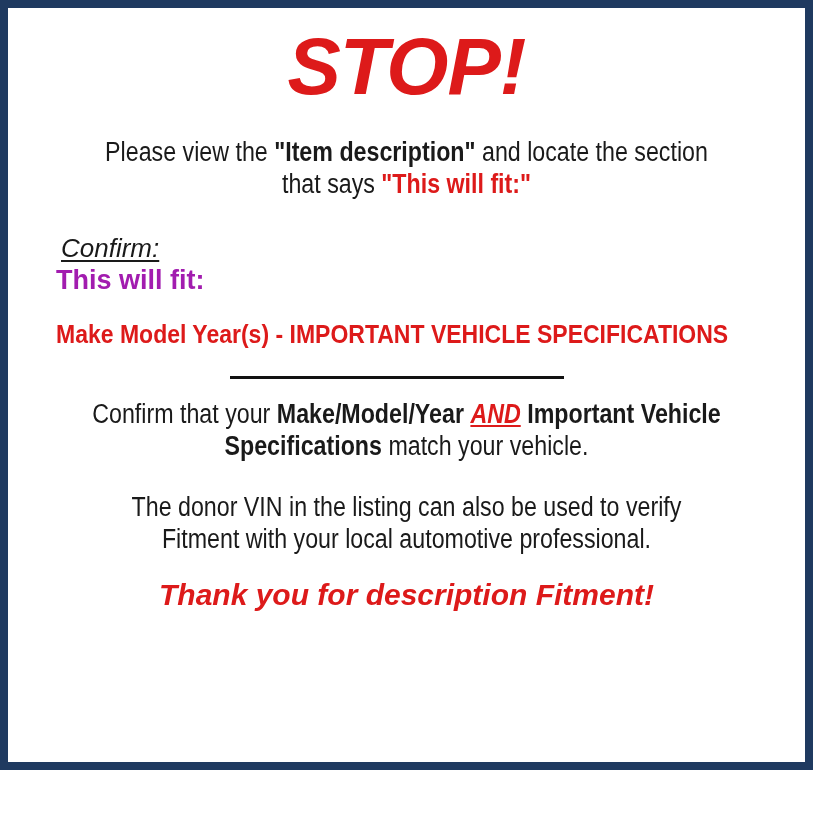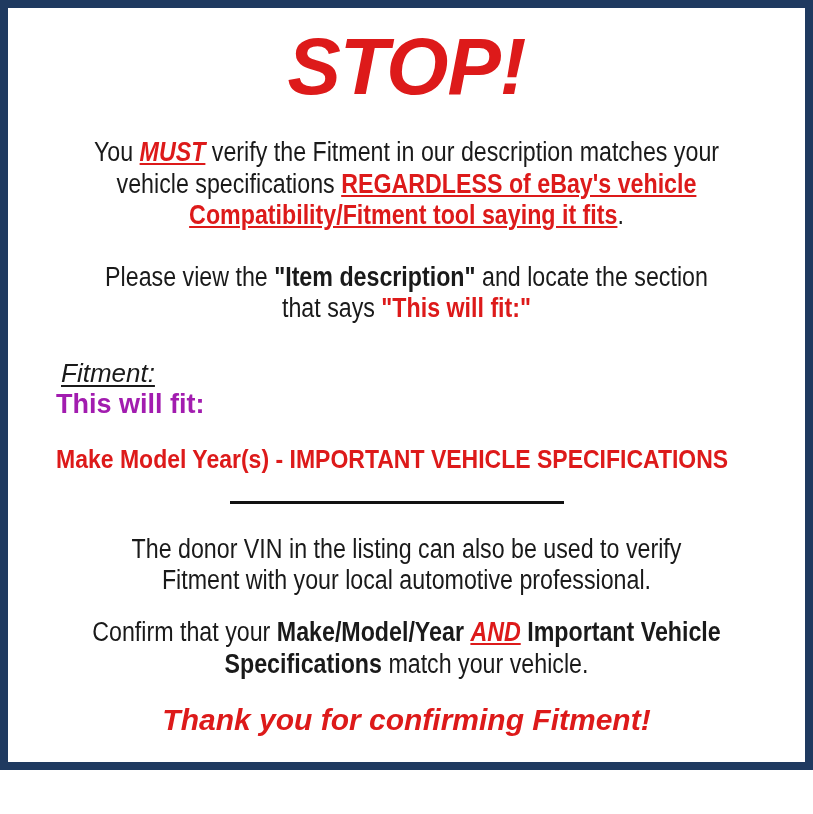--- a/index.html
+++ b/index.html
@@ -160,42 +160,39 @@
 </style>
 </head>
 <body>
 
 <div class="notice-card">
   <div class="notice-inner">
 
     <div class="headline">STOP!</div>
 
 
-    <p class="para p-must">
-      <span class="squish"><span class="black">You </span><span class="red b i u">MUST</span><span class="black"> verify the Fitment in our description matches your vehicle specifications </span><span class="red b ul-red">REGARDLESS of eBay's vehicle Compatibility/Fitment tool saying it fits</span><span class="black">.</span></span>
-    </p>
 
     <p class="para p-itemdesc">
       <span class="squish"><span class="black">Please view the </span><span class="black b">"Item description"</span><span class="black"> and locate the section that says </span><span class="red b">"This will fit:"</span></span>
     </p>
 
     <div class="example-block">
-      <span class="example-label">Fitment:</span>
+      <span class="example-label">Confirm:</span>
       <span class="will-fit">This will fit:</span>
       <span class="spec-line">Make Model Year(s) - IMPORTANT VEHICLE SPECIFICATIONS</span>
     </div>
 
     <div class="divider-wrap">
       <div class="divider"></div>
     </div>
 
+    <p class="para p-confirm">
+      <span class="squish"><span class="black">Confirm that your </span><span class="black b">Make/Model/Year</span><span class="black"> </span><span class="red b i u">AND</span><span class="black"> </span><span class="black b">Important Vehicle Specifications</span><span class="black"> match your vehicle.</span></span>
+    </p>
+
     <p class="para p-vin">
       <span class="squish">The donor VIN in the listing can also be used to verify Fitment with your local automotive professional.</span>
     </p>
 
-    <p class="para p-confirm">
-      <span class="squish"><span class="black">Confirm that your </span><span class="black b">Make/Model/Year</span><span class="black"> </span><span class="red b i u">AND</span><span class="black"> </span><span class="black b">Important Vehicle Specifications</span><span class="black"> match your vehicle.</span></span>
-    </p>
-
-    <div class="thanks">Thank you for confirming Fitment!</div>
+    <div class="thanks">Thank you for description Fitment!</div>
 
   </div>
 </div>
 
 </body></html>

